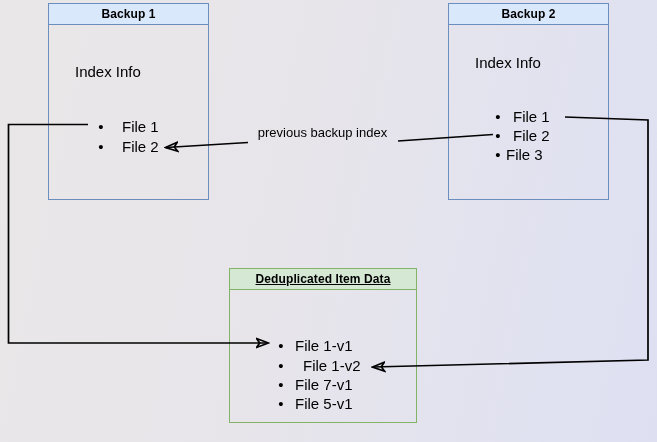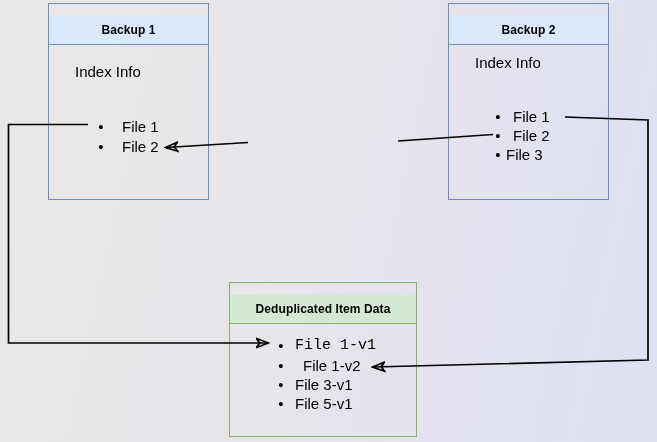--- a/index.html
+++ b/index.html
@@ -15,29 +15,28 @@
   .node {
     position: absolute;
     box-sizing: border-box;
     border: 1.5px solid;
     background: transparent;
   }
   .node.blue  { border-color: #6c8ebf; }
   .node.green { border-color: #82b366; }
   .node-header {
     box-sizing: border-box;
-    height: 29px;
+    height: 21px;
     border-bottom: 1.5px solid;
     display: flex;
     align-items: center;
     justify-content: center;
     font-size: 12px;
     font-weight: bold;
     letter-spacing: 0.1px;
-    margin-top: 12px;
   }
   .blue  .node-header { background: #dae8fc; border-color: #6c8ebf; }
   .green .node-header { background: #d5e8d4; border-color: #82b366; }
   .section-label {
     position: absolute;
     font-size: 15px;
   }
   .filelist { position: absolute; }
   .frow {
     display: flex;
@@ -100,50 +99,51 @@
     <div class="frow" style="height:19px;">
       <span class="bullet">•</span>
       <span style="margin-left:9px;">File 2</span>
     </div>
     <div class="frow" style="height:19px;">
       <span class="bullet">•</span>
       <span style="margin-left:2px;">File 3</span>
     </div>
   </div>
 
-  <div class="node green" style="left:229px; top:282px; width:188px; height:155px;">
+  <div class="node green" style="left:229px; top:268px; width:188px; height:155px;text-decoration:underline;">
     <div class="node-header">Deduplicated Item Data</div>
   </div>
   <div class="filelist" style="left:275px; top:336px;">
     <div class="frow" style="height:19.4px;">
       <span class="bullet">•</span>
-      <span style="margin-left:8px;font-family:Liberation Mono, monospace;">File 1-v1</span>
+      <span style="margin-left:8px;">File 1-v1</span>
     </div>
     <div class="frow" style="height:19.4px;">
       <span class="bullet">•</span>
       <span style="margin-left:16px;">File 1-v2</span>
     </div>
     <div class="frow" style="height:19.4px;">
       <span class="bullet">•</span>
-      <span style="margin-left:8px;">File 3-v1</span>
+      <span style="margin-left:8px;">File 7-v1</span>
     </div>
     <div class="frow" style="height:19.4px;">
       <span class="bullet">•</span>
       <span style="margin-left:8px;">File 5-v1</span>
     </div>
   </div>
 
   <svg class="edges-layer" width="657" height="442" viewBox="0 0 657 442">
     <defs>
       <marker id="arrowhead" markerUnits="userSpaceOnUse" markerWidth="14" markerHeight="12" refX="12.5" refY="6" orient="auto">
         <path d="M 1 1.5 L 13 6 L 1 10.5 L 4.2 6 Z" fill="#000" stroke="none"></path>
       </marker>
     </defs>
     <path d="M 88 124.5 L 8.5 124.5 L 8.5 343 L 268 343" marker-end="url(#arrowhead)"></path>
     <path d="M 493 134.5 L 398 141"></path>
     <path d="M 248 142.5 L 166 147.5" marker-end="url(#arrowhead)"></path>
     <path d="M 565 117 L 648 120 L 648 360 L 373 367" marker-end="url(#arrowhead)"></path>
   </svg>
 
   <div class="edge-label" style="left:232px; top:125px; width:181px;">
+    <div>previous backup index</div>
   </div>
 
 </div>
 
 </body></html>

